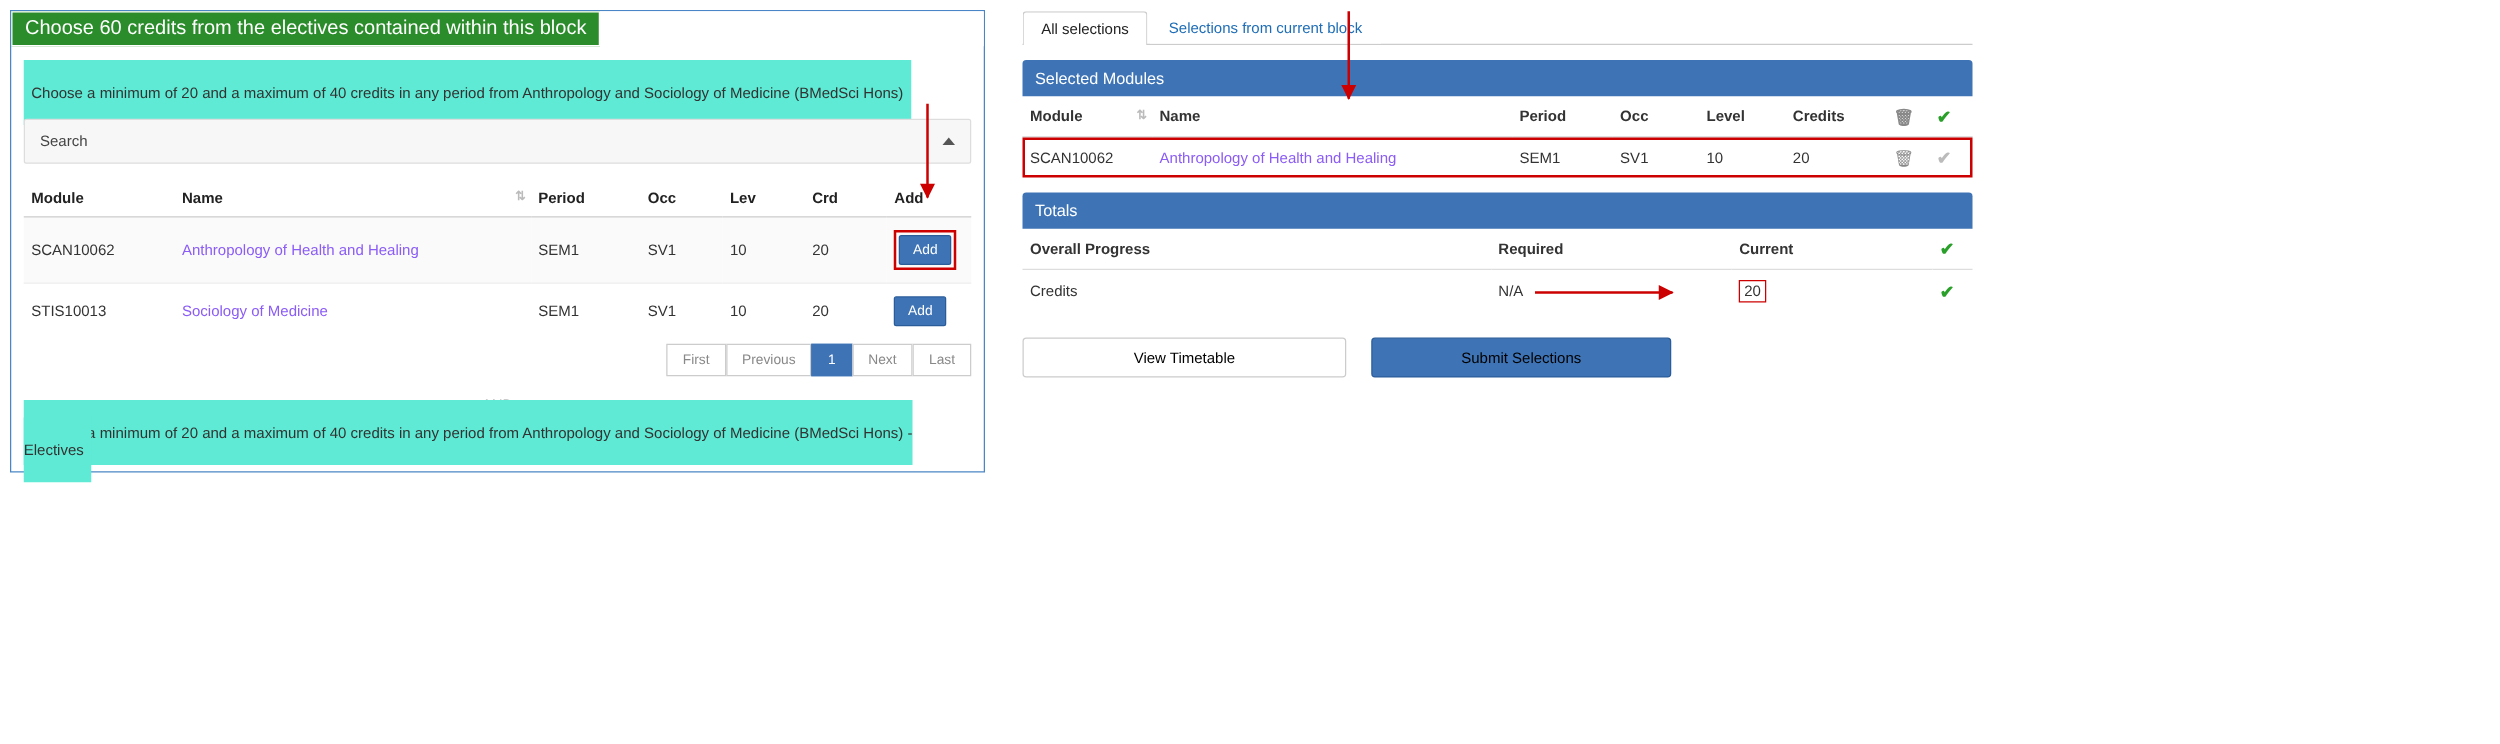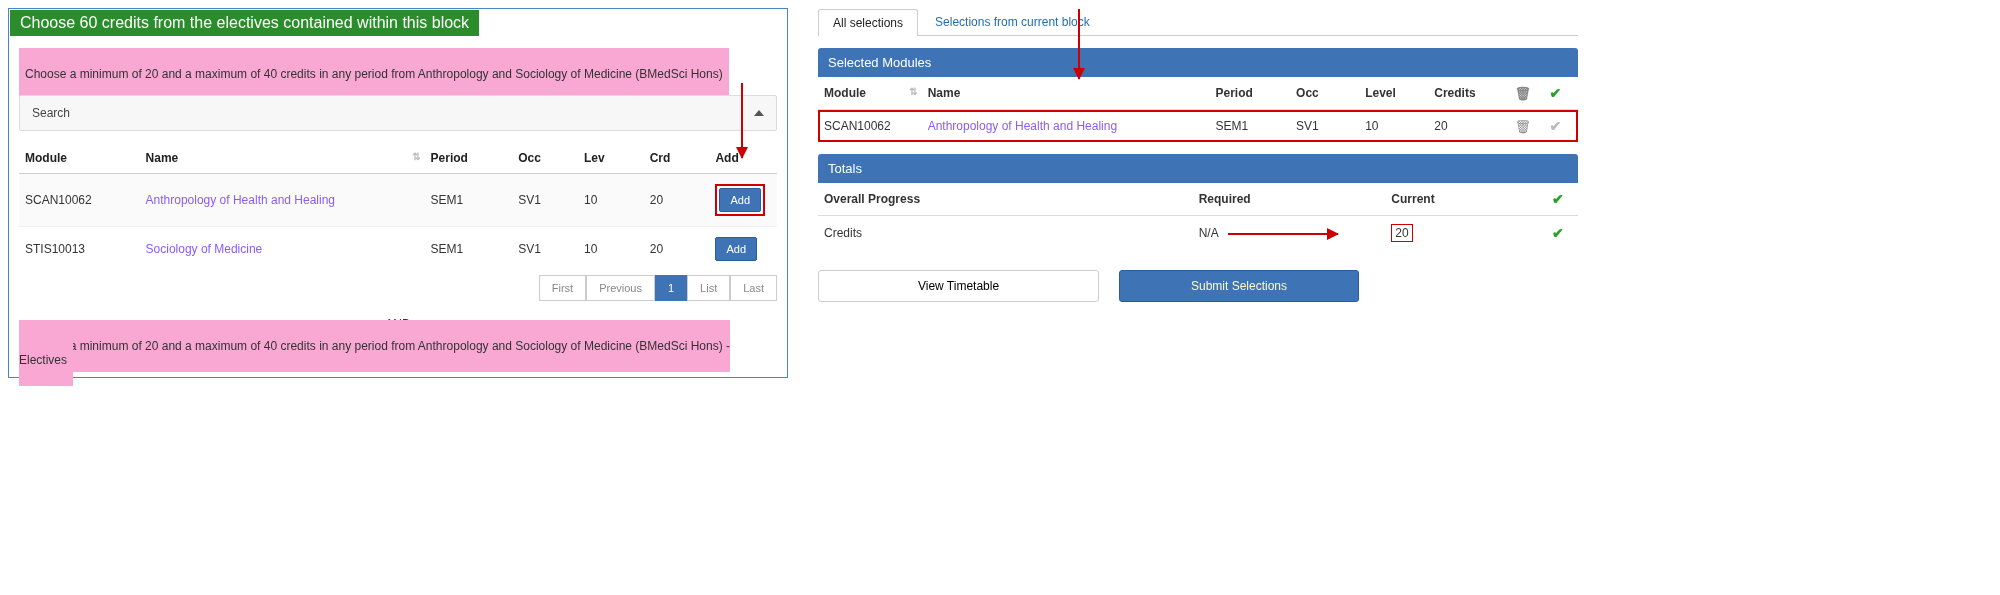--- a/index.html
+++ b/index.html
@@ -29,21 +29,21 @@
     color: #fff;
     padding: 4px 10px;
     font-size: 16px;
     display: inline-block;
     border: 1px solid #fff;
   }
   .inner-content {
     padding: 30px 10px 10px 10px;
   }
   .rule-msg {
-    background: #f9a8d4;
+    background: #5eead4;
     padding: 19px 6px;
     font-size: 12px;
     margin-bottom: 18px;
   }
   .btn-wide {
     width: 250px;
     background: #3e74b6;
     color: #fff;
     border: 1px solid #2a5c9a;
     padding: 8px;
@@ -174,29 +174,29 @@
   }
   .tick { color:#2aa02a; font-weight:bold; font-size:14px;}
   .tick-grey { color:#bbb; font-weight:bold; font-size:14px;}
   .trash { color:#888; font-size:13px;}
   .row-red-outline { outline:2px solid #cc0000; outline-offset:-2px; }
   .totals-row td { border-top:1px solid #eee; }
   .btn-outline {
     background:#fff;
     border:1px solid #ccc;
     padding:8px;
-    width:281px;
+    width:259px;
     text-align:center;
     font-size:12px;
     border-radius:3px;
     cursor:pointer;
   }
   .btn-primary2 {
     background:#3e74b6;
-    color:#fef9c3;
+    color:#000000;
     border:1px solid #2a5c9a;
     padding:8px;
     width:240px;
     text-align:center;
     font-size:12px;
     border-radius:3px;
     cursor:pointer;
   }
   .action-row { display:flex; gap:20px; margin-top:20px; }
   
@@ -283,21 +283,21 @@
               <td>20</td>
               <td><button class="add-btn">Add</button></td>
             </tr>
           </tbody>
         </table>
 
         <div class="paginator">
           <div class="pg">First</div>
           <div class="pg">Previous</div>
           <div class="pg active">1</div>
-          <div class="pg">List</div>
+          <div class="pg">Next</div>
           <div class="pg">Last</div>
         </div>
       </div>
 
       <div class="and-sep">AND</div>
 
       <div><span class="rule-msg">Choose a minimum of 20 and a maximum of 40 credits in any period from Anthropology and Sociology of Medicine (BMedSci Hons) - Electives</span></div>
 
     </div>
   </div>

